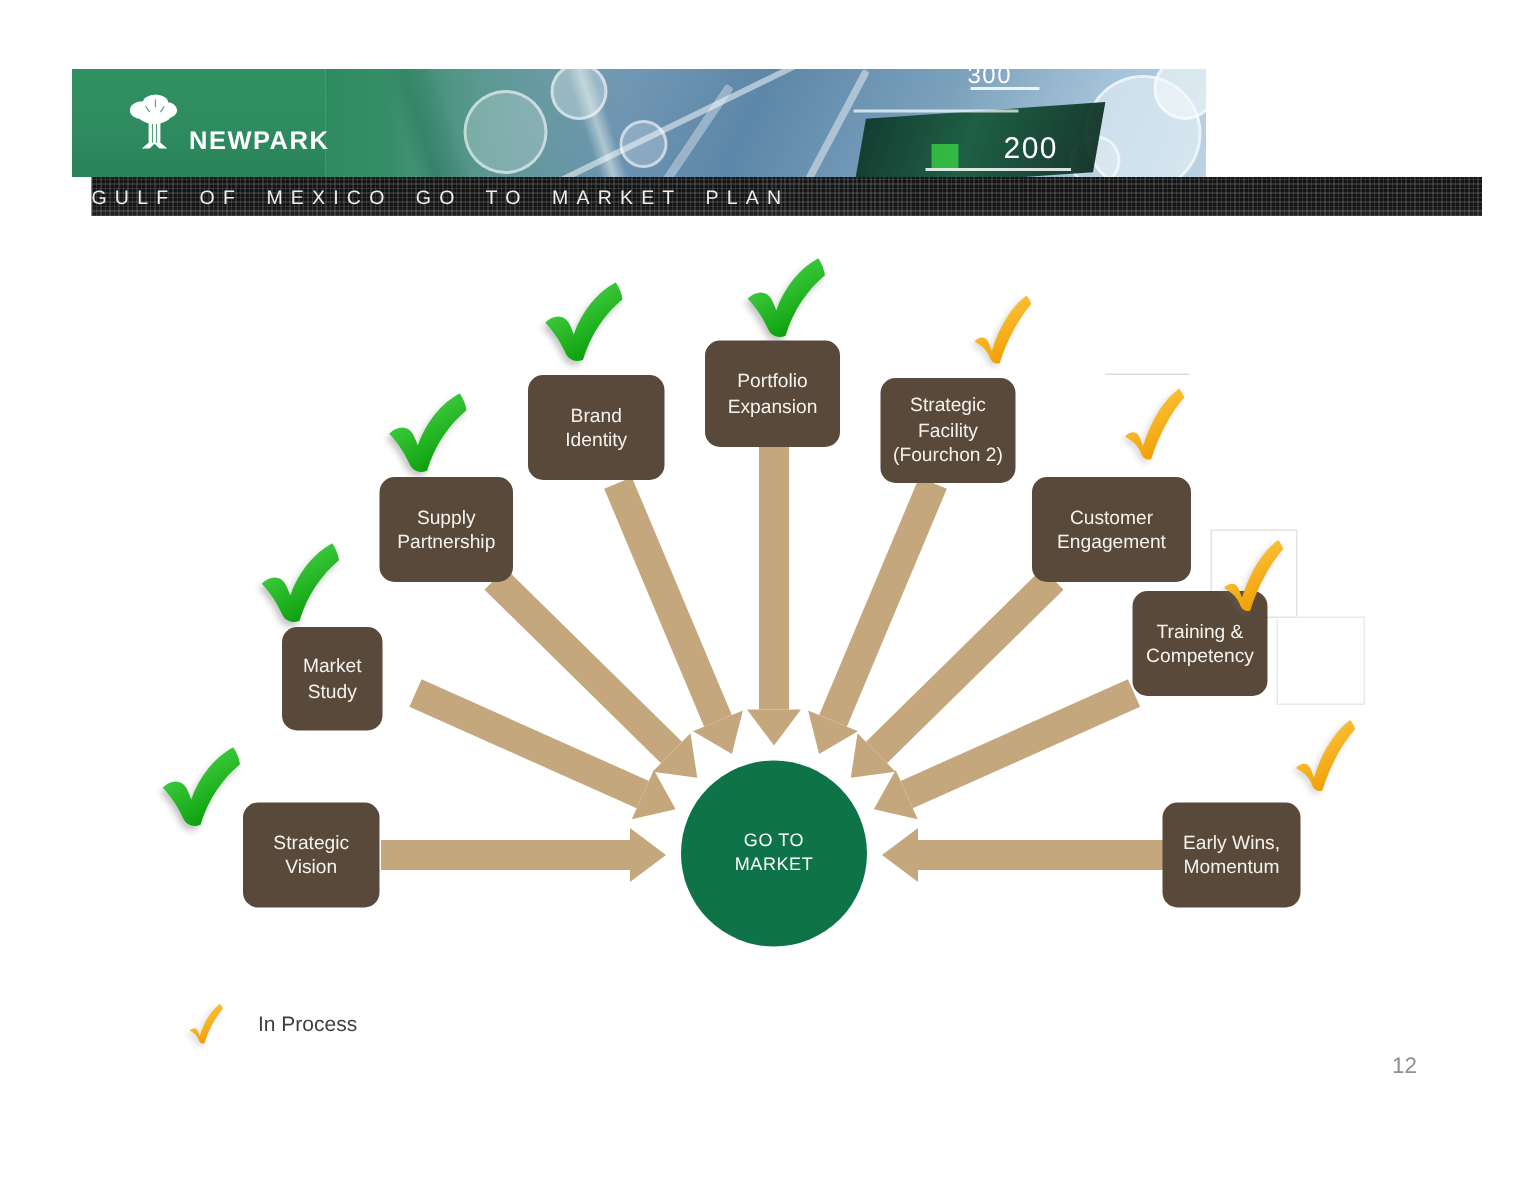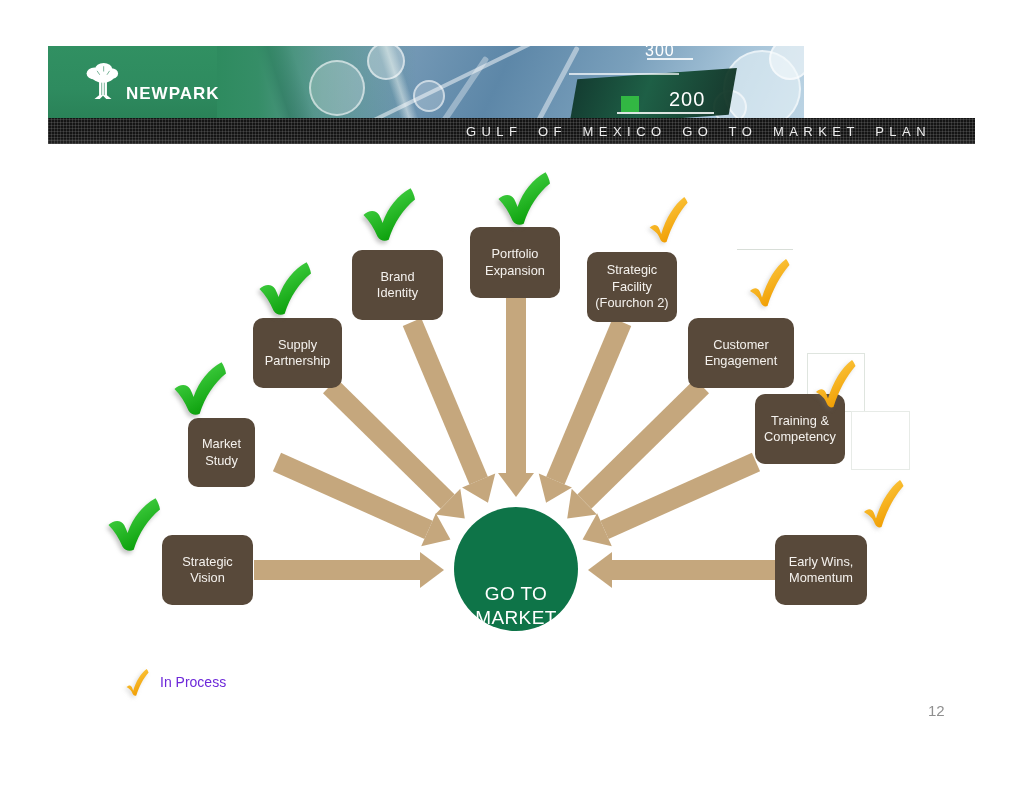--- a/index.html
+++ b/index.html
@@ -30,60 +30,60 @@
   .screen{position:absolute;left:356px;top:28px;width:160px;height:46px;
     background:linear-gradient(100deg,#0c3526 0%,#15593b 45%,#0a2c1e 100%);
     transform:rotate(-4deg) skewX(-14deg);opacity:.92;}
   .screen-lit{position:absolute;left:404px;top:50px;width:18px;height:16px;background:#35c244;opacity:.9;}
   .flask-label{position:absolute;color:#ffffff;font-weight:400;}
   .flask-300{left:428px;top:-4px;font-size:16px;letter-spacing:1px;}
   .flask-400{left:452px;top:42px;font-size:20px;letter-spacing:1px;}
   .flask-line{position:absolute;background:rgba(255,255,255,.85);height:2px;}
 
   .titlebar{
-    position:absolute;left:48px;top:118px;width:927px;height:26px;
+    position:absolute;left:61px;top:118px;width:927px;height:26px;
     background-color:#141414;
     background-image:
       repeating-linear-gradient(90deg, rgba(150,150,150,.22) 0 1px, transparent 1px 3px),
       repeating-linear-gradient(0deg, rgba(150,150,150,.22) 0 1px, transparent 1px 3px);
     box-shadow:inset 0 -5px 0 rgba(255,255,255,.05);
-    display:flex;align-items:center;justify-content:flex-end;
+    display:flex;align-items:center;
   }
   .titlebar span{
     color:#ececec;font-size:13px;letter-spacing:.42em;word-spacing:.5em;
     padding-right:44px;white-space:nowrap;
   }
 
   
   .arrow{position:absolute;height:0;transform-origin:0 0;z-index:1;}
   .arrow .shaft{position:absolute;top:-10px;left:0;right:24px;height:20px;background:#c5a77d;}
   .arrow .head{position:absolute;top:-18px;right:0;width:0;height:0;
     border-top:18px solid transparent;border-bottom:18px solid transparent;border-left:24px solid #c5a77d;}
 
   .node{
     position:absolute;z-index:3;background:#58493a;border-radius:10px;color:#f5f2ee;
     display:flex;align-items:center;justify-content:center;text-align:center;
     font-size:12.8px;line-height:1.28;white-space:pre-line;padding:2px;box-sizing:border-box;
   }
   .center-circle{
     position:absolute;left:454px;top:507px;width:124px;height:124px;border-radius:50%;
-    background:#0e7448;z-index:2;color:#ffffff;display:flex;align-items:flex-end;justify-content:center;
-    text-align:center;font-size:19px;line-height:1.3;letter-spacing:.4px;white-space:pre-line;
+    background:#0e7448;z-index:2;color:#ffffff;display:flex;align-items:center;justify-content:center;
+    text-align:center;font-size:12px;line-height:1.3;letter-spacing:.4px;white-space:pre-line;
   }
 
   .check{position:absolute;z-index:4;}
   .check.green{filter:drop-shadow(-2px 3px 2px rgba(90,90,90,.35));}
   .check.yellow{filter:drop-shadow(-2px 2px 2px rgba(120,120,120,.28));}
 
   .ph-box{position:absolute;background:#ffffff;border:1px solid #dfe5df;z-index:0;}
   .ph-line{position:absolute;height:1px;background:#d8ded8;z-index:0;}
 
   
   .legend-item{position:absolute;display:flex;align-items:center;}
-  .legend-label{font-size:14px;color:#6d28d9;margin-left:10px;}
+  .legend-label{font-size:14px;color:#404040;margin-left:22px;}
   .page-number{position:absolute;left:928px;top:702px;font-size:15px;color:#8f8f8f;}
 </style>
 </head>
 <body>
 
 <svg width="0" height="0" style="position:absolute">
   <defs>
     <linearGradient id="gg" x1="0" y1="0" x2="0.55" y2="1">
       <stop offset="0" stop-color="#55e055"></stop>
         <stop offset="1" stop-color="#0a9e0a"></stop>

